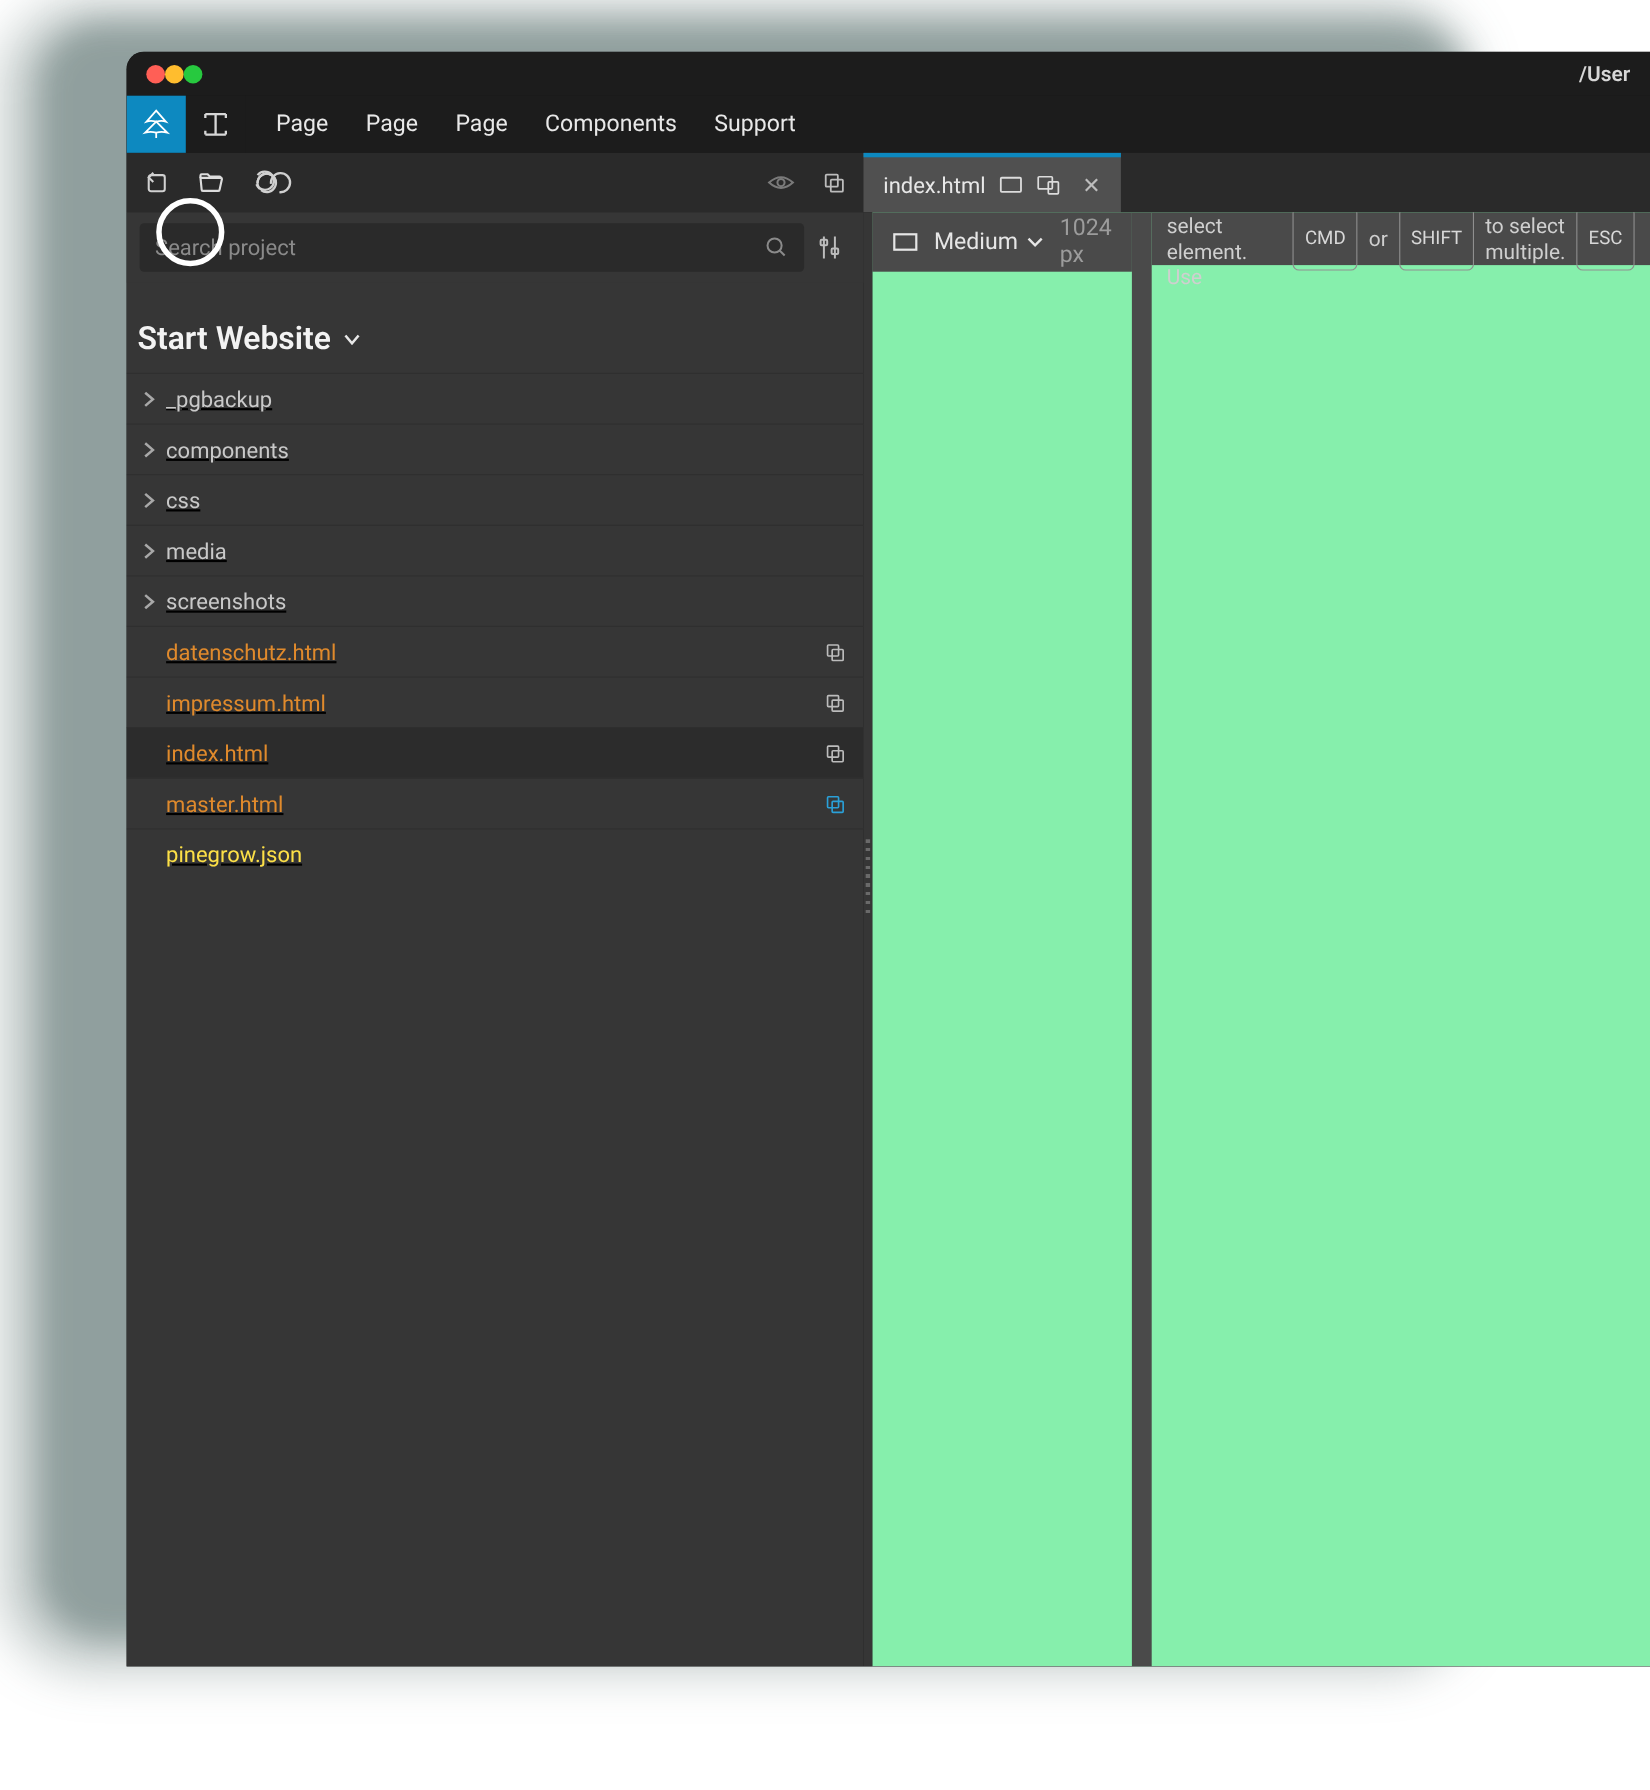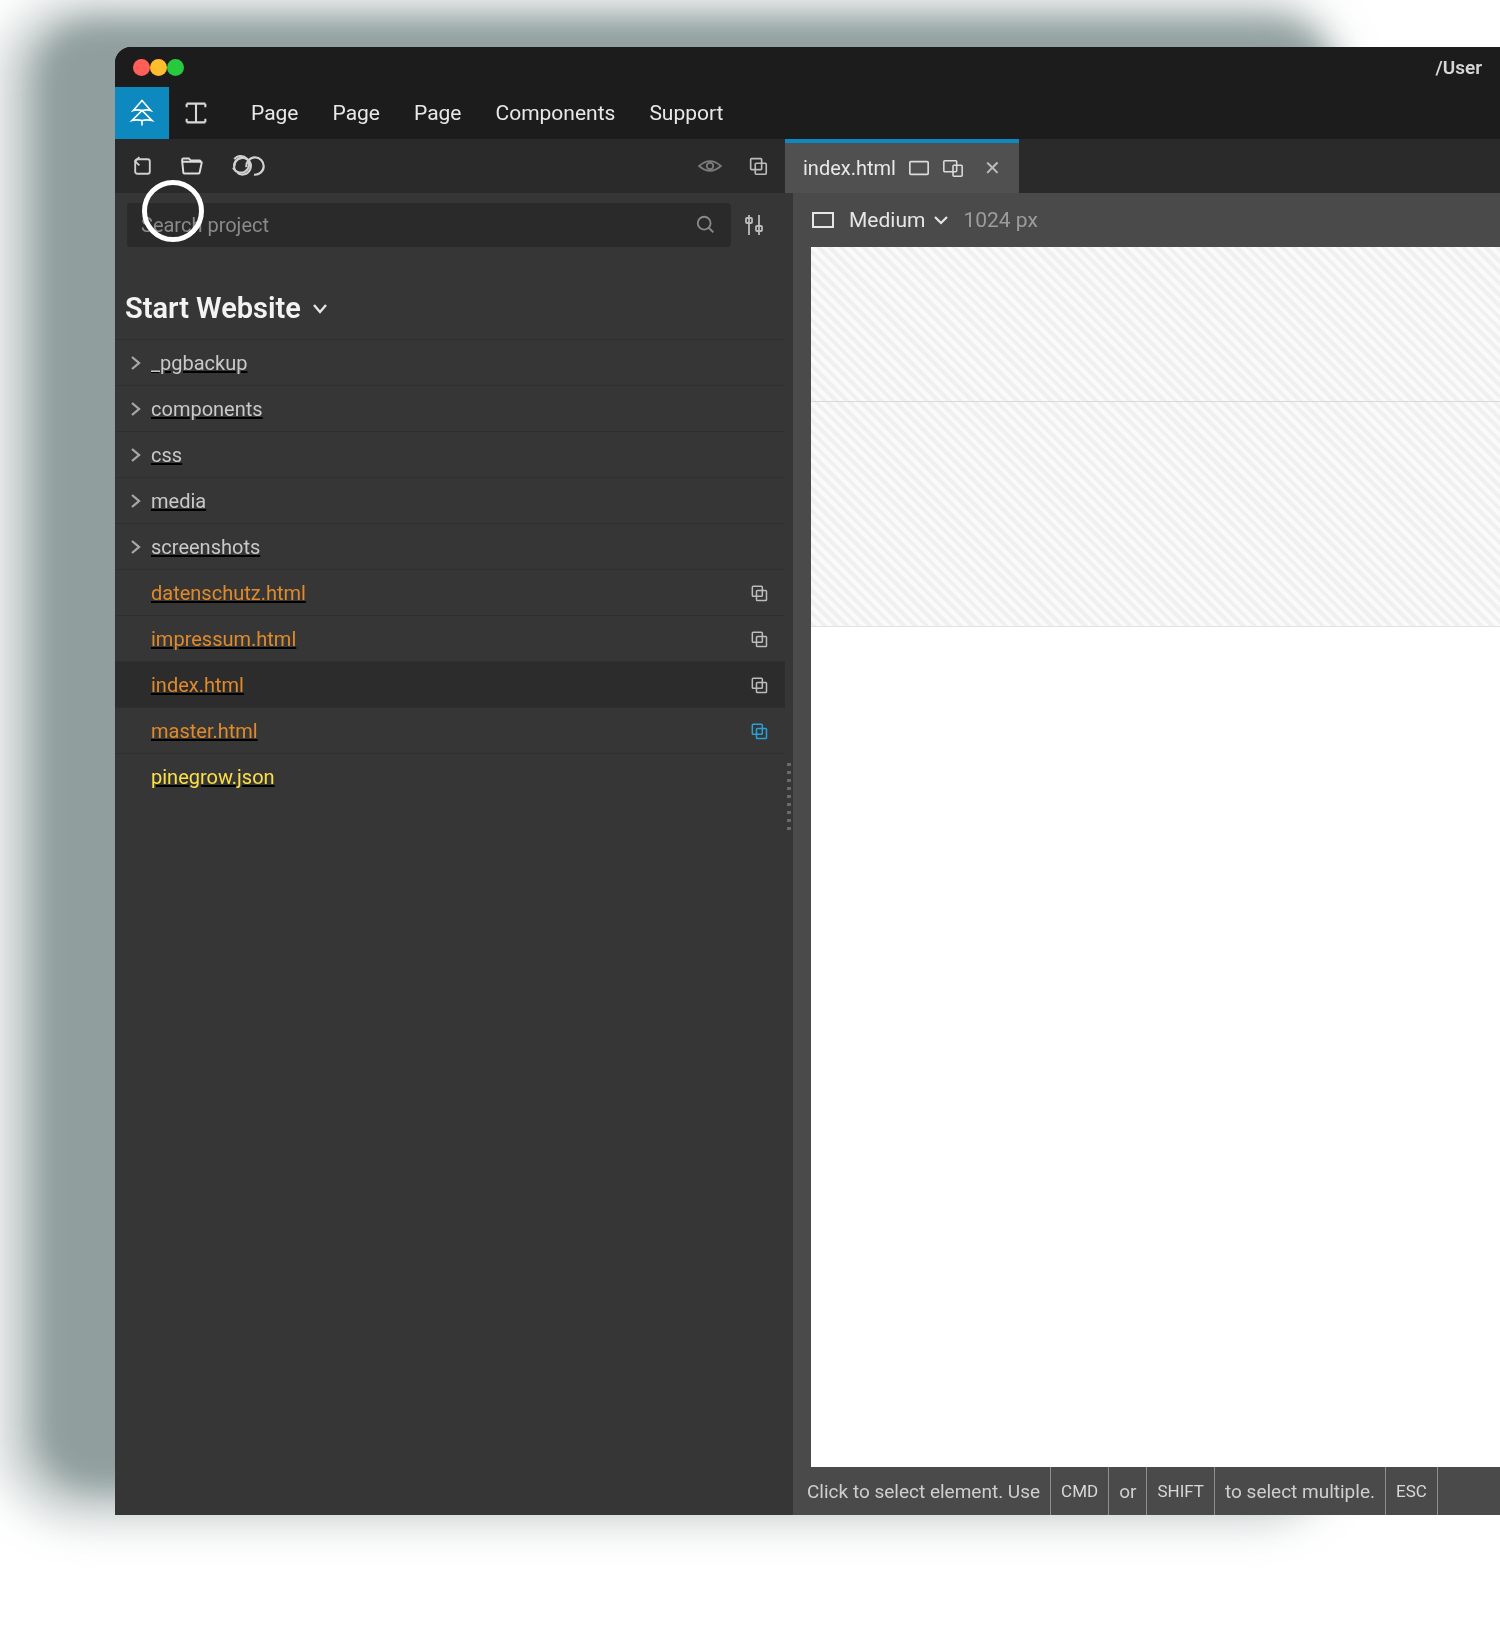--- a/index.html
+++ b/index.html
@@ -36,21 +36,21 @@
   .tree-row{display:flex;align-items:center;height:46px;padding:0 16px 0 14px;font-size:20px;color:#c9c9c9;border-top:1px solid #2f2f2f;}
   .tree-row:first-child{border-top:1px solid #2f2f2f;}
   .tree-row .chev{width:22px;color:#a8a8a8;font-size:20px;}
   .tree-row.file{color:#e08a2c;padding-left:36px;}
   .tree-row.file.plain{color:#fde047;}
   .tree-row.active{background:#2c2c2c;}
   .row-action{margin-left:auto;color:#bdbdbd;}
   .row-action.blue{color:#2aa0d8;}
   .vgrip{width:8px;background:#363636;position:relative;}
   .vgrip::before{content:"";position:absolute;left:2px;top:570px;width:4px;height:70px;background:repeating-linear-gradient(to bottom,#6a6a6a 0 3px,transparent 3px 8px);}
-  .editor{flex:1;background:#86efac;display:flex;flex-direction:column;border-radius:28px;}
+  .editor{flex:1;background:#86efac;display:flex;flex-direction:row;}
   .ed-toolbar{height:54px;background:#4a4a4a;display:flex;align-items:center;gap:14px;padding:0 18px;color:#e6e6e6;font-size:21px;}
   .ed-toolbar .px{color:#9c9c9c;}
   .canvas-wrap{flex:1;background:#4a4a4a;padding:0 0 0 18px;display:flex;}
   .canvas{flex:1;background:#fff;position:relative;overflow:hidden;}
   .hatch{position:absolute;left:0;right:0;background:repeating-linear-gradient(45deg,#f0f0f0 0 4px,#fafafa 4px 8px);}
   .h1{top:0;height:155px;border-bottom:1px solid #d9d9d9;}
   .h2{top:155px;height:225px;border-bottom:1px solid #e2e2e2;}
   .statusbar{height:48px;background:#4a4a4a;display:flex;align-items:center;padding:0 14px;gap:10px;color:#cfcfcf;font-size:19px;}
   .kbd{display:inline-flex;align-items:center;padding:18px 10px;border:1.5px solid #8f8f8f;border-radius:6px;font-size:17px;color:#d8d8d8;}
   svg{display:block;}

